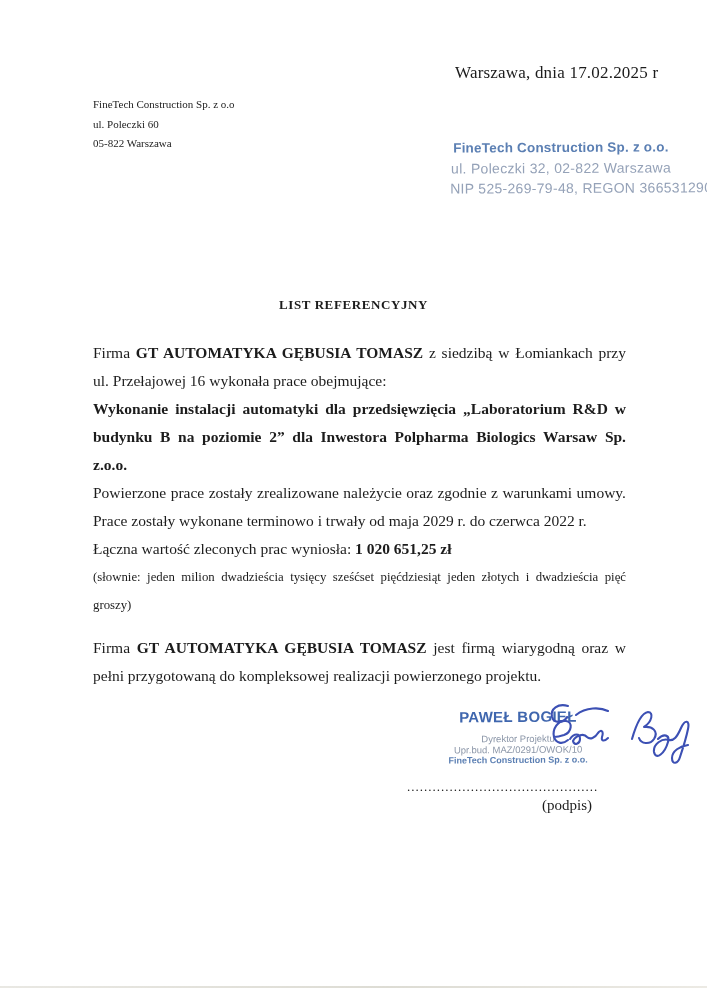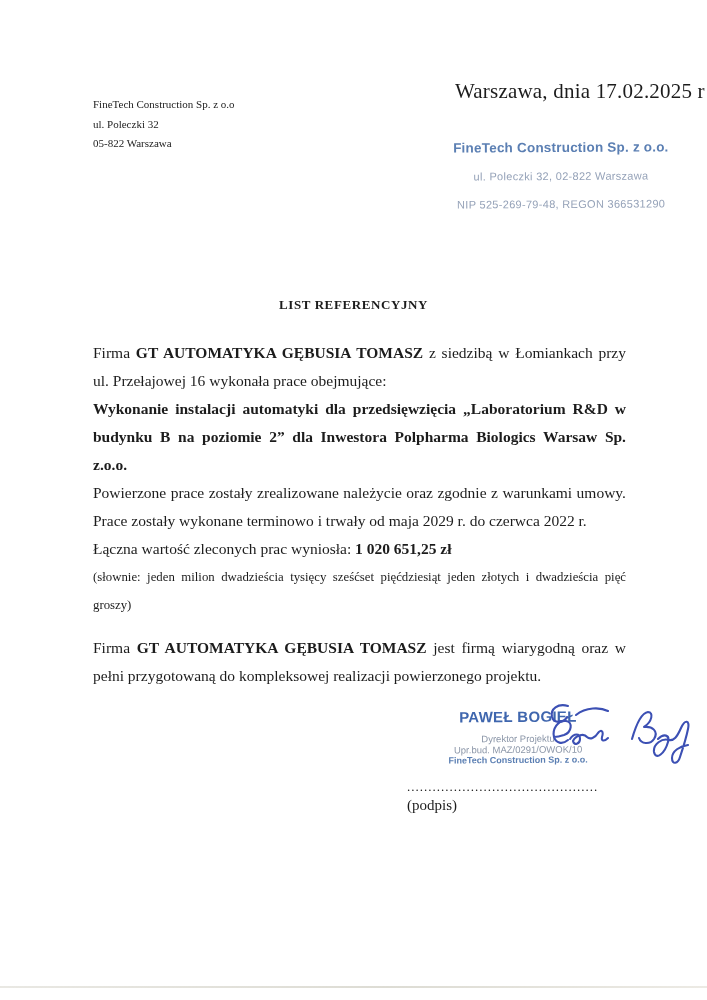--- a/index.html
+++ b/index.html
@@ -6,40 +6,40 @@
   .page{
     position:relative;
     width:707px;height:1000px;
     margin:0 auto;
     background:#fff;
     font-family:"Liberation Serif", serif;
     color:#1c1c1c;
     overflow:hidden;
   }
   .date{
-    position:absolute;left:455px;top:79px;
-    font-size:21px;letter-spacing:.2px;
+    position:absolute;left:455px;top:63px;
+    font-size:17px;letter-spacing:.2px;
   }
   .sender{
     position:absolute;left:93px;top:95px;
     font-size:11px;line-height:19.5px;
   }
   .stamp{
     position:absolute;left:450px;top:140px;width:222px;
     text-align:center;
     font-family:"Liberation Sans", sans-serif;
     transform:rotate(-.3deg);
   }
   .stamp-name{
     font-size:13.5px;font-weight:bold;color:#5b7fb3;
     letter-spacing:.2px;white-space:nowrap;
   }
   .stamp-line{
-    font-size:11px;color:#95a2b8;letter-spacing:.3px;
-    line-height:11.5px;margin-top:16px;white-space:nowrap;
+    font-size:14px;color:#95a2b8;letter-spacing:.3px;
+    line-height:11.5px;margin-top:8px;white-space:nowrap;
   }
   .stamp-line:first-of-type{margin-top:5px;}
   .title{
     position:absolute;left:0;top:297px;width:707px;
     margin:0;text-align:center;
     font-size:13px;font-weight:bold;letter-spacing:.6px;
   }
   .body{
     position:absolute;left:93px;top:339px;width:533px;
     font-size:15.5px;line-height:28px;
@@ -63,37 +63,37 @@
   .sig-lic{font-size:9.5px;color:#8b96a8;line-height:11px;}
   .sig-co{font-size:9px;font-weight:bold;color:#5b7fb3;line-height:11px;}
   .handwriting{position:absolute;left:540px;top:693px;}
   .sig-line{
     position:absolute;left:407px;top:780px;width:190px;
     font-size:13px;letter-spacing:1px;line-height:14px;
     white-space:nowrap;overflow:hidden;color:#222;
   }
   .sig-caption{
     position:absolute;left:407px;top:797px;width:185px;
-    text-align:left;font-size:15px;
+    text-align:right;font-size:15px;
   }
   .page-edge{
     position:absolute;left:0;top:986px;width:707px;height:2px;
     background:linear-gradient(to right,#e9e8e3,#dddcd4 55%,#eceae4);
   }
 </style>
 </head>
 <body>
 
 <div class="page">
 
   <div class="date">Warszawa, dnia 17.02.2025 r</div>
 
   <div class="sender">
     <div>FineTech Construction Sp. z o.o</div>
-    <div>ul. Poleczki 32</div>
+    <div>ul. Poleczki 60</div>
     <div>05-822 Warszawa</div>
   </div>
 
   <div class="stamp">
     <div class="stamp-name">FineTech Construction Sp. z o.o.</div>
     <div class="stamp-line">ul. Poleczki 32, 02-822 Warszawa</div>
     <div class="stamp-line">NIP 525-269-79-48, REGON 366531290</div>
   </div>
 
   <h1 class="title">LIST REFERENCYJNY</h1>

